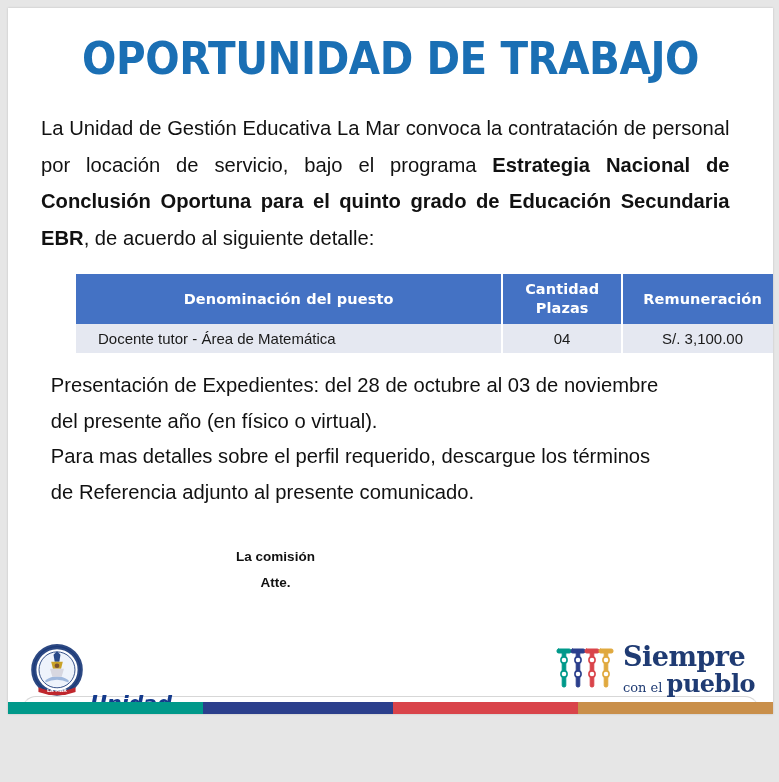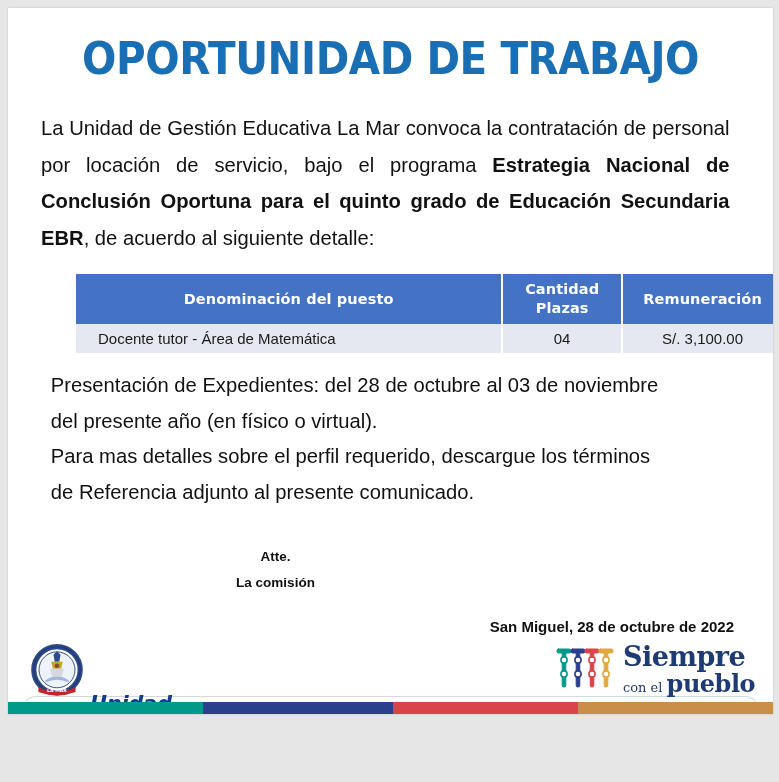--- a/index.html
+++ b/index.html
@@ -261,25 +261,24 @@
     </div>
 
     <div class="para para-after">
       <div>Presentación de Expedientes: del 28 de octubre al 03 de noviembre</div>
       <div>del presente año (en físico o virtual).</div>
       <div>Para mas detalles sobre el perfil requerido, descargue los términos</div>
       <div>de Referencia adjunto al presente comunicado.</div>
     </div>
 
     <div class="sign">
+      <div>La comisión</div>
       <div>Atte.</div>
-      <div>La comisión</div>
-    </div>
-
-    <div class="place-date">San Miguel, 28 de octubre de 2022</div>
+    </div>
+
 
   </div>
 
   <div class="footer-divider"></div>
 
   <div class="footer">
     <div class="footer-inner">
 
       <div class="seal">
         <svg viewBox="0 0 100 100" width="58" height="58" aria-hidden="true">

